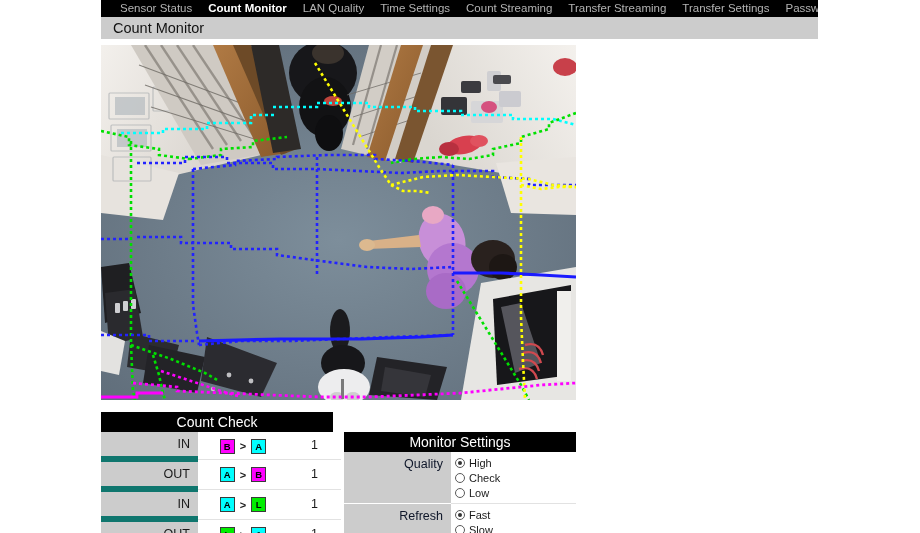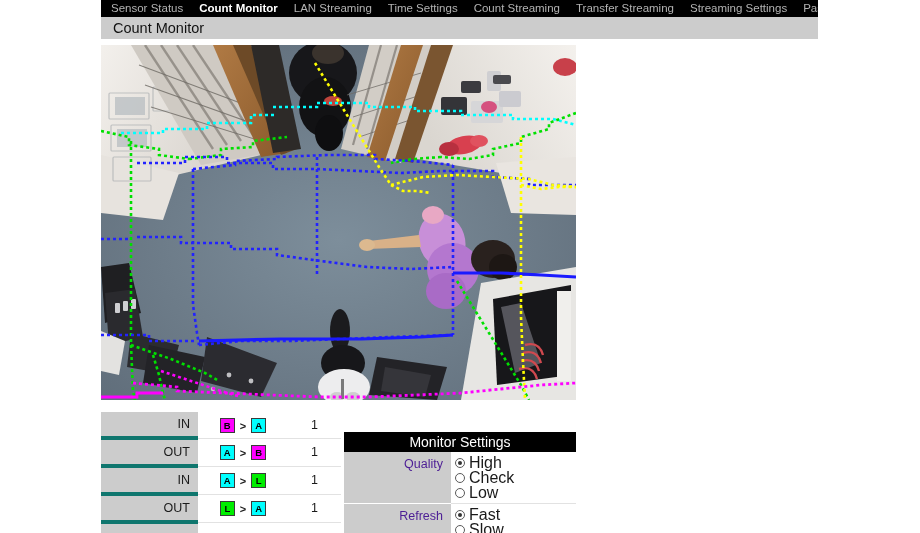--- a/index.html
+++ b/index.html
@@ -23,21 +23,21 @@
   .navbar {
     position: absolute;
     left: 101px;
     top: 0px;
     width: 717px;
     height: 17px;
     background: #000000;
     display: flex;
     align-items: center;
     box-sizing: border-box;
-    padding-left: 2px;
+    padding-left: 11px;
     overflow: hidden;
   }
   .nav-item {
     color: #b3b3b3;
     font-size: 11.5px;
     line-height: 17px;
     padding: 0 8px;
     white-space: nowrap;
     cursor: pointer;
     font-family: "Liberation Sans", sans-serif;
@@ -99,21 +99,21 @@
   #count-check { left: 101px; top: 412px; width: 232px; }
   #count-check table { width: 232px; border-collapse: collapse; table-layout: fixed; }
   #count-check td { padding: 0; height: 24px; vertical-align: middle; }
   .cc-label {
     width: 89px;
     background: #cccccc;
     text-align: right;
     padding-right: 8px !important;
     font-size: 12.5px;
     color: #1a1a1a;
-    border-bottom: 4px solid #0f766e;
+    border-bottom: 6px solid #0f766e;
   }
   .cc-dir {
     width: 90px;
     background: #ffffff;
     text-align: center;
     border-bottom: 1px solid #e2e2e2;
     text-decoration: underline;
   }
   .cc-count {
     width: 53px;
@@ -151,33 +151,33 @@
   
   #monitor-settings { left: 344px; top: 432px; width: 232px; }
   #monitor-settings table { width: 232px; border-collapse: collapse; table-layout: fixed; }
   #monitor-settings td { padding: 0; vertical-align: top; }
   .ms-label {
     width: 99px;
     background: #cccccc;
     text-align: right;
     padding: 5px 8px 5px 0 !important;
     font-size: 12.5px;
-    color: #4c1d95;
+    color: #0f172a;
     border-bottom: 1px solid #ffffff;
   }
   .ms-options {
     background: #ffffff;
     padding: 3px 0 3px 4px !important;
     border-bottom: 1px solid #e2e2e2;
   }
   .radio-row {
     display: flex;
     align-items: center;
     height: 15px;
-    font-size: 16px;
+    font-size: 11px;
     color: #1a1a1a;
     cursor: pointer;
   }
   .radio-dot {
     width: 10px;
     height: 10px;
     border-radius: 50%;
     border: 1px solid #5a5a5a;
     background: #ffffff;
     margin-right: 4px;
@@ -197,25 +197,25 @@
   .ms-foot-blank { background:#ffffff; height:8px; }
 </style>
 </head>
 <body>
 
 <div id="page">
 
   <div class="navbar" id="navbar">
       <div class="nav-item">Sensor Status</div>
       <div class="nav-item active">Count Monitor</div>
-      <div class="nav-item">LAN Streaming</div>
+      <div class="nav-item">LAN Quality</div>
       <div class="nav-item">Time Settings</div>
       <div class="nav-item">Count Streaming</div>
       <div class="nav-item">Transfer Streaming</div>
-      <div class="nav-item">Streaming Settings</div>
+      <div class="nav-item">Transfer Settings</div>
       <div class="nav-item">Password Settings</div>
     </div>
 
   <div class="titlebar">
     <span class="titlebar-text">Count Monitor</span>
   </div>
 
   <div class="video-wrap">
     <div class="video-canvas">
       <svg viewBox="0 0 475 355" preserveAspectRatio="none">
@@ -419,20 +419,21 @@
 
           <polyline points="32,338 76,342 76,346 124,348 170,350 220,352 268,352 316,350 360,348 400,344 440,340 475,338" stroke="#ff00ff" stroke-width="2.8" stroke-dasharray="3 3"></polyline>
           <polyline points="60,326 90,336 120,346 140,352" stroke="#ff00ff" stroke-width="2.6" stroke-dasharray="3 3"></polyline>
           <polyline points="0,352 36,352 36,348 62,348" stroke="#ff00ff" stroke-width="2.8"></polyline>
         </g>
       </svg>
     </div>
   </div>
 
   <div class="panel" id="count-check">
+    <div class="panel-header">Count Check</div>
     <table>
       <tbody id="count-check-body">
           <tr>
             <td class="cc-label">IN</td>
             <td class="cc-dir"><span class="zone-badge" style="background: rgb(255, 0, 255);">B</span><span class="arrow">&gt;</span><span class="zone-badge" style="background: rgb(0, 255, 255);">A</span></td>
             <td class="cc-count">1</td>
           </tr>
           <tr>
             <td class="cc-label">OUT</td>
             <td class="cc-dir"><span class="zone-badge" style="background: rgb(0, 255, 255);">A</span><span class="arrow">&gt;</span><span class="zone-badge" style="background: rgb(255, 0, 255);">B</span></td>

